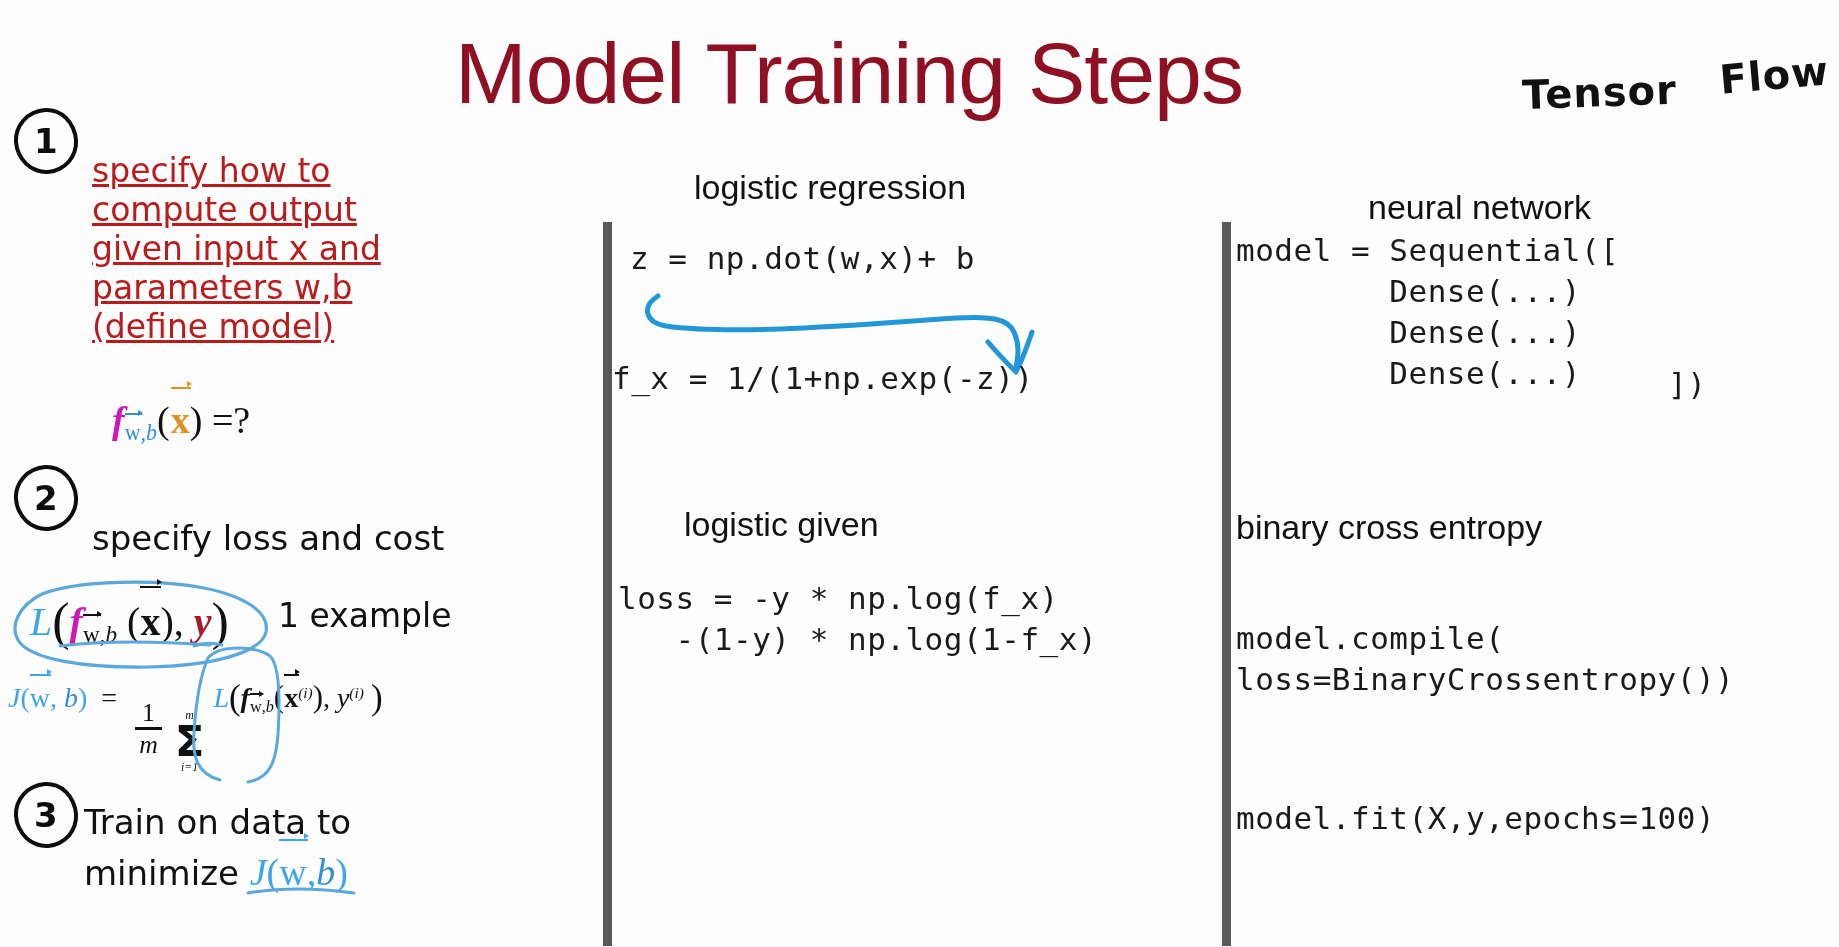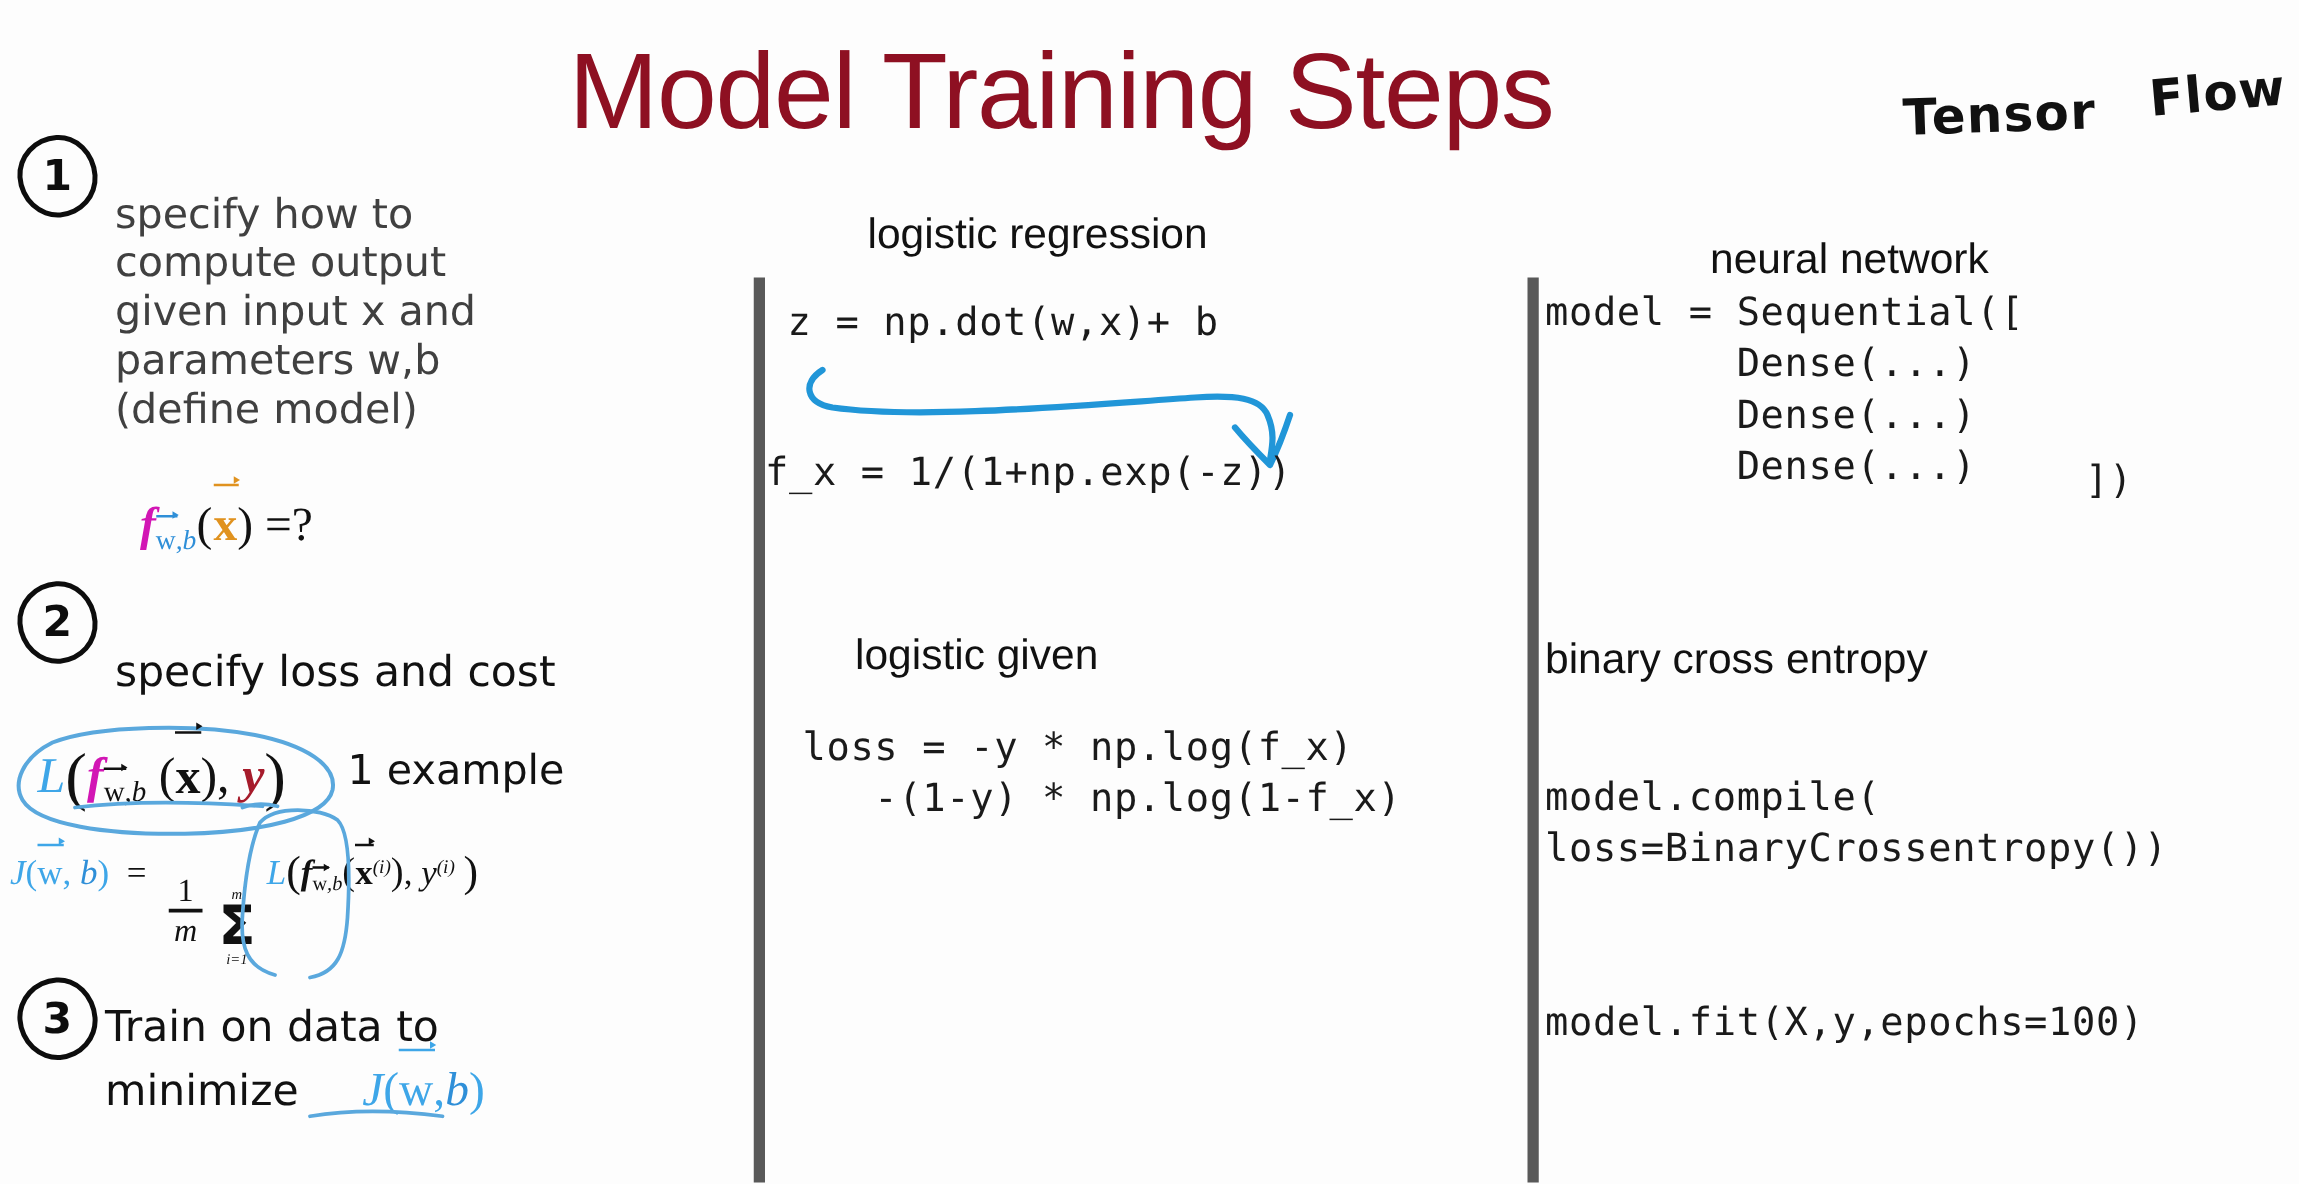--- a/index.html
+++ b/index.html
@@ -69,21 +69,22 @@
     transform: rotate(-4deg);
   }
   .step-circle span { transform: rotate(4deg); }
 
   
   .left-text {
     position: absolute;
     font-family: "DejaVu Sans", sans-serif;
     font-size: 33px;
     line-height: 1.18;
-    color: #404040;
+    color: #b91c1c;
+    text-decoration: underline;
   }
   .left-line2 {
     position: absolute;
     font-family: "DejaVu Sans", sans-serif;
     font-size: 34px;
     color: #111;
     white-space: nowrap;
   }
 
   
@@ -250,21 +251,21 @@
     <path d="M34,134 C12,128 6,112 8,86 C10,56 14,30 22,12 C34,-2 70,0 84,10 C94,20 94,56 92,88 C90,116 84,132 62,136" fill="none" stroke="#5aa8dd" stroke-width="3" stroke-linecap="round"></path>
   </svg>
 
   <div class="step-circle" style="left:14px; top:782px;">
     <span>3</span>
   </div>
 
   <div class="left-line2" style="left:84px; top:802px;">Train on data to</div>
 
   <div class="left-line2" style="left:84px; top:850px;">
-    <span>minimize </span><span class="math" style="position:relative; font-size:38px;margin-left:40px;"><span class="c-J">J</span><span class="c-J" style="font-style:normal">(</span><span class="c-J"><span class="vecw" style="font-style:normal">w</span></span><span class="c-J" style="font-style:normal">,</span><span class="c-b">b</span><span class="c-J" style="font-style:normal">)</span></span>
+    <span>minimize </span><span class="math" style="position:relative; font-size:38px;"><span class="c-J">J</span><span class="c-J" style="font-style:normal">(</span><span class="c-J"><span class="vecw" style="font-style:normal">w</span></span><span class="c-J" style="font-style:normal">,</span><span class="c-b">b</span><span class="c-J" style="font-style:normal">)</span></span>
   </div>
 
   <svg class="ink" style="left:244px; top:884px;" width="120" height="16" viewBox="0 0 120 16">
     <path d="M4,9 C40,3 80,5 110,9" fill="none" stroke="#5aa8dd" stroke-width="3" stroke-linecap="round"></path>
   </svg>
 
   <div class="divider" style="left:603px; top:222px; height:724px;"></div>
   <div class="divider" style="left:1222px; top:222px; height:724px;"></div>
 
   <div class="col-head" style="left:694px; top:168px;">logistic regression</div>
@@ -273,21 +274,21 @@
 
   <svg class="ink" style="left:636px; top:288px;" width="440" height="90" viewBox="0 0 440 90">
     <path d="M22,8 C6,18 8,34 30,38 C100,48 230,36 320,30 C352,28 372,30 378,44 C384,58 382,68 380,80" fill="none" stroke="#2196d8" stroke-width="5" stroke-linecap="round"></path>
     <path d="M352,54 C362,66 372,76 380,84 C386,72 392,56 396,44" fill="none" stroke="#2196d8" stroke-width="5" stroke-linecap="round" stroke-linejoin="round"></path>
   </svg>
 
   <div class="code" style="left:612px; top:358px;">f_x = 1/(1+np.exp(-z))</div>
 
   <div class="col-head" style="left:684px; top:505px;">logistic given</div>
 
-  <div class="code" style="left:618px; top:578px;margin-left:24px;">loss = -y * np.log(f_x)
+  <div class="code" style="left:618px; top:578px;">loss = -y * np.log(f_x)
    -(1-y) * np.log(1-f_x)</div>
 
 
   <div class="col-head" style="left:1368px; top:168px;margin-top:20px;">neural network</div>
 
   <div class="code" style="left:1236px; top:230px;">model = Sequential([
         Dense(...)
         Dense(...)
         Dense(...)</div>
 

